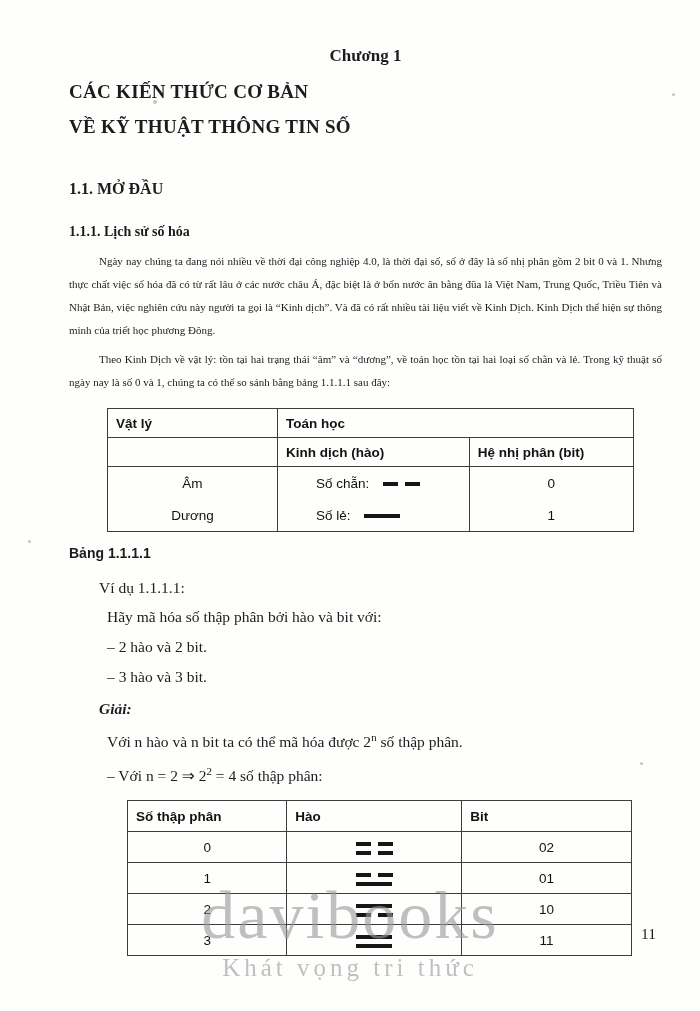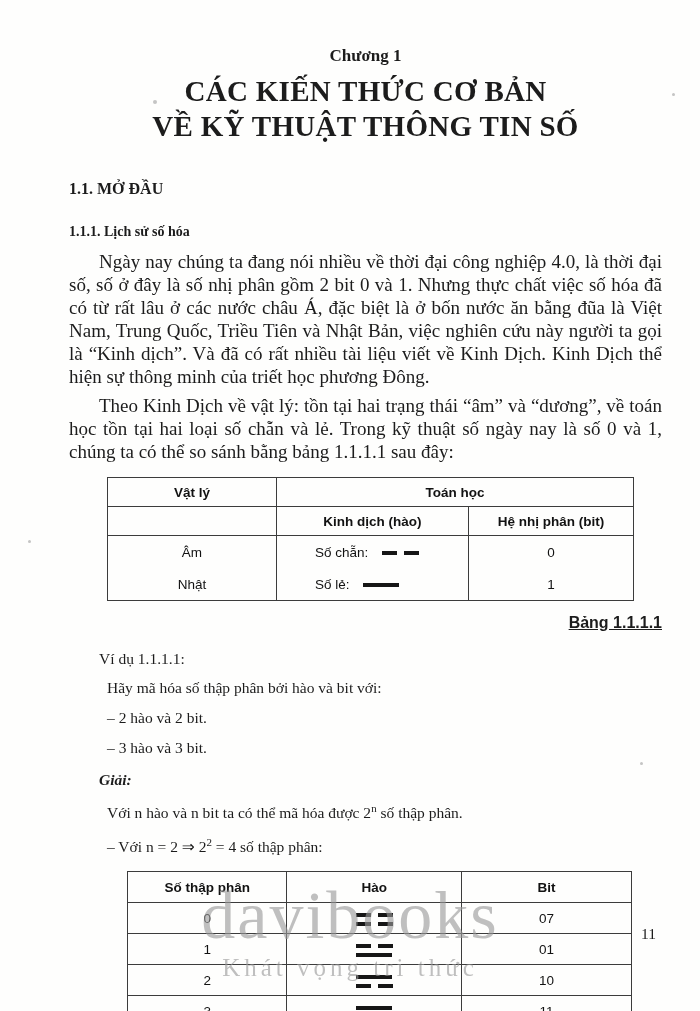--- a/index.html
+++ b/index.html
@@ -9,43 +9,43 @@
     margin:0 auto;
     background:#fefefd;
     font-family:"Liberation Serif", serif;
     color:#1c1c1c;
     overflow:hidden;
     box-shadow:0 0 6px rgba(0,0,0,.25);
   }
   .content { position:absolute; top:0; left:69px; width:593px; }
 
   .chapter-label { margin-top:46px; text-align:center; font-size:17px; font-weight:bold; }
-  .main-title { margin-top:8px; text-align:center; font-size:29px; font-weight:bold; line-height:35px; letter-spacing:.3px; }
+  .main-title { margin-top:8px; text-align:left; font-size:19px; font-weight:bold; line-height:35px; letter-spacing:.3px; }
 
   .section-heading { margin-top:36px; font-size:16px; font-weight:bold; }
   .subsection-heading { margin-top:26px; font-size:14px; font-weight:bold; }
 
-  .para { margin:10px 0 0 0; font-size:19px; line-height:23px; text-align:justify; text-indent:30px;font-family:Liberation Serif, serif; }
+  .para { margin:10px 0 0 0; font-size:11px; line-height:23px; text-align:justify; text-indent:30px;font-family:Liberation Serif, serif; }
   .para.second { margin-top:6px; }
 
   table { border-collapse:collapse; font-family:"Liberation Sans", sans-serif; font-size:13.5px; color:#121212; }
   td, th { border:1px solid #3c3c3c; padding:3px 8px; vertical-align:middle; }
-  th { font-weight:bold; text-align:center; }
+  th { font-weight:bold; text-align:left; }
 
   .table1 { margin:14px 0 0 38px; width:527px; }
   .table1 .col-phys { width:168px; }
   .table1 .col-kd  { width:188px; }
   .table1 .col-bin { width:163px; }
   .table1 td.center { text-align:center; }
   .table1 td.kd-cell { text-align:left; padding-left:38px; }
   .table1 tr.data-top td { border-bottom:none; height:26px; }
   .table1 tr.data-bottom td { border-top:none; height:26px; }
   .table1 tr.hdr td, .table1 tr.hdr th { height:22px; }
 
-  .table-caption { margin-top:13px; text-align:right; font-family:"Liberation Sans", sans-serif; font-size:16px; font-weight:bold;text-decoration:underline; }
+  .table-caption { margin-top:13px; text-align:left; font-family:"Liberation Sans", sans-serif; font-size:14px; font-weight:bold; }
 
   .example-block { margin-top:18px; padding-left:30px; font-size:15.5px; }
   .example-heading { font-weight:normal; }
   .line { margin:8px; margin-top:9px; line-height:21px; }
   .giai-heading { font-weight:bold; font-style:italic; margin-top:13px; }
   sup { font-size:11px; }
 
   .table2 { margin:14px 0 0 58px; width:505px;border-radius:18px; }
   .table2 th { height:24px; }
   .table2 td { text-align:center; height:24px; }
@@ -109,21 +109,21 @@
           <span class="hao hao-inline">
                 <div class="hao-line">
                   <div class="hao-seg half"></div>
                   <div class="hao-seg half"></div>
                 </div>
               </span>
         </td>
         <td class="center">0</td>
       </tr>
       <tr class="data-bottom">
-        <td class="center">Nhật</td>
+        <td class="center">Dương</td>
         <td class="kd-cell">
           <span>Số lẻ:</span>
           <span class="hao hao-inline">
                 <div class="hao-line">
                   <div class="hao-seg wide"></div>
                 </div>
               </span>
         </td>
         <td class="center">1</td>
       </tr>
@@ -154,21 +154,21 @@
         <td><span class="hao hao-cell">
                 <div class="hao-line">
                   <div class="hao-seg half"></div>
                   <div class="hao-seg half"></div>
                 </div>
                 <div class="hao-line">
                   <div class="hao-seg half"></div>
                   <div class="hao-seg half"></div>
                 </div>
               </span></td>
-        <td>07</td>
+        <td>02</td>
       </tr>
       <tr>
         <td>1</td>
         <td><span class="hao hao-cell">
                 <div class="hao-line">
                   <div class="hao-seg half"></div>
                   <div class="hao-seg half"></div>
                 </div>
                 <div class="hao-line">
                   <div class="hao-seg wide"></div>

